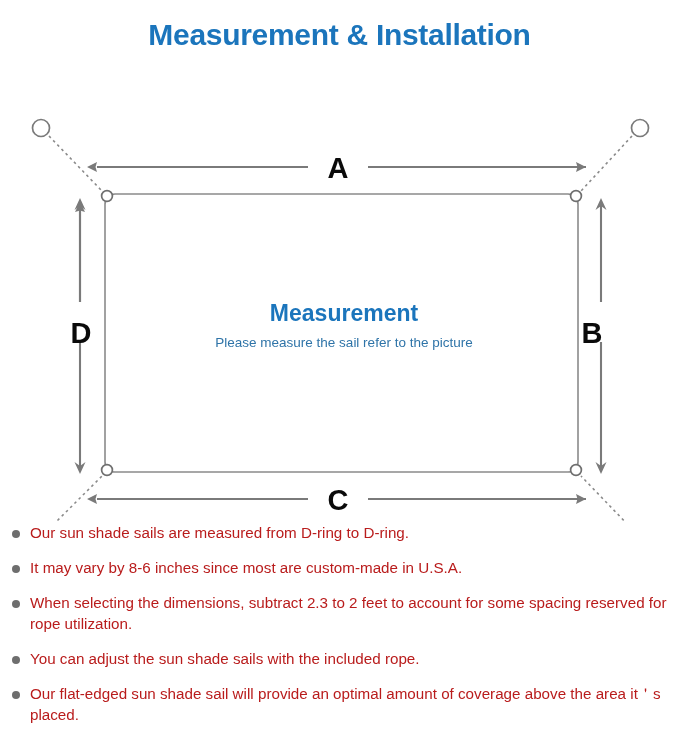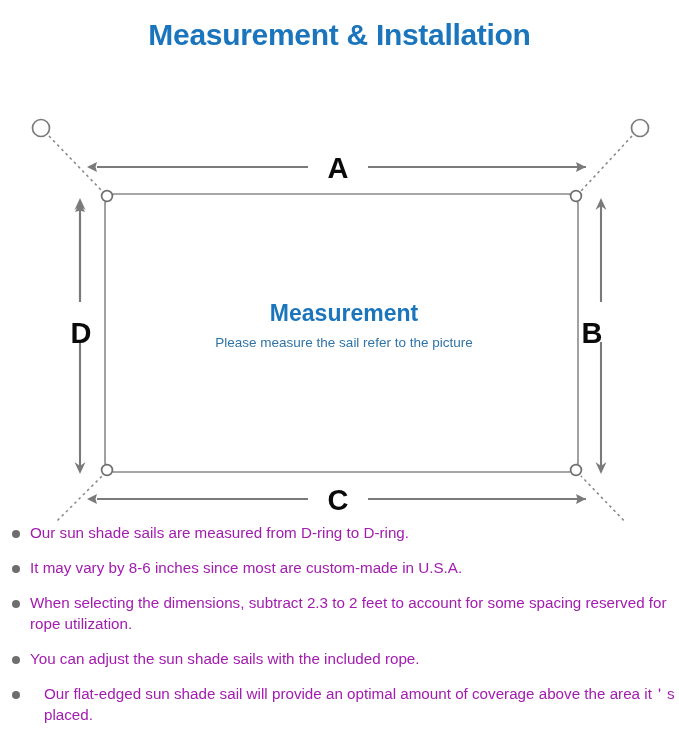--- a/index.html
+++ b/index.html
@@ -67,33 +67,33 @@
     top: 522px;
     width: 679px;
     box-sizing: border-box;
     padding: 0 4px 0 12px;
   }
   .note-row {
     display: flex;
     align-items: flex-start;
     margin-bottom: 14px;
   }
-  .note-row:last-child { margin-bottom: 0; gap: 14px; }
+  .note-row:last-child { margin-bottom: 0; }
   .bullet {
     flex: 0 0 auto;
     width: 8px;
     height: 8px;
     border-radius: 50%;
     background: #6e6e6e;
     margin-top: 8px;
     margin-right: 10px;
   }
   .note-text {
     flex: 1 1 auto;
-    color: #a21caf;
+    color: #b91c1c;
     font-size: 15.2px;
     line-height: 21px;
     font-family: "Liberation Sans", sans-serif;
   }
 </style>
 </head>
 <body>
 
 <h1 class="title">Measurement &amp; Installation</h1>
 

